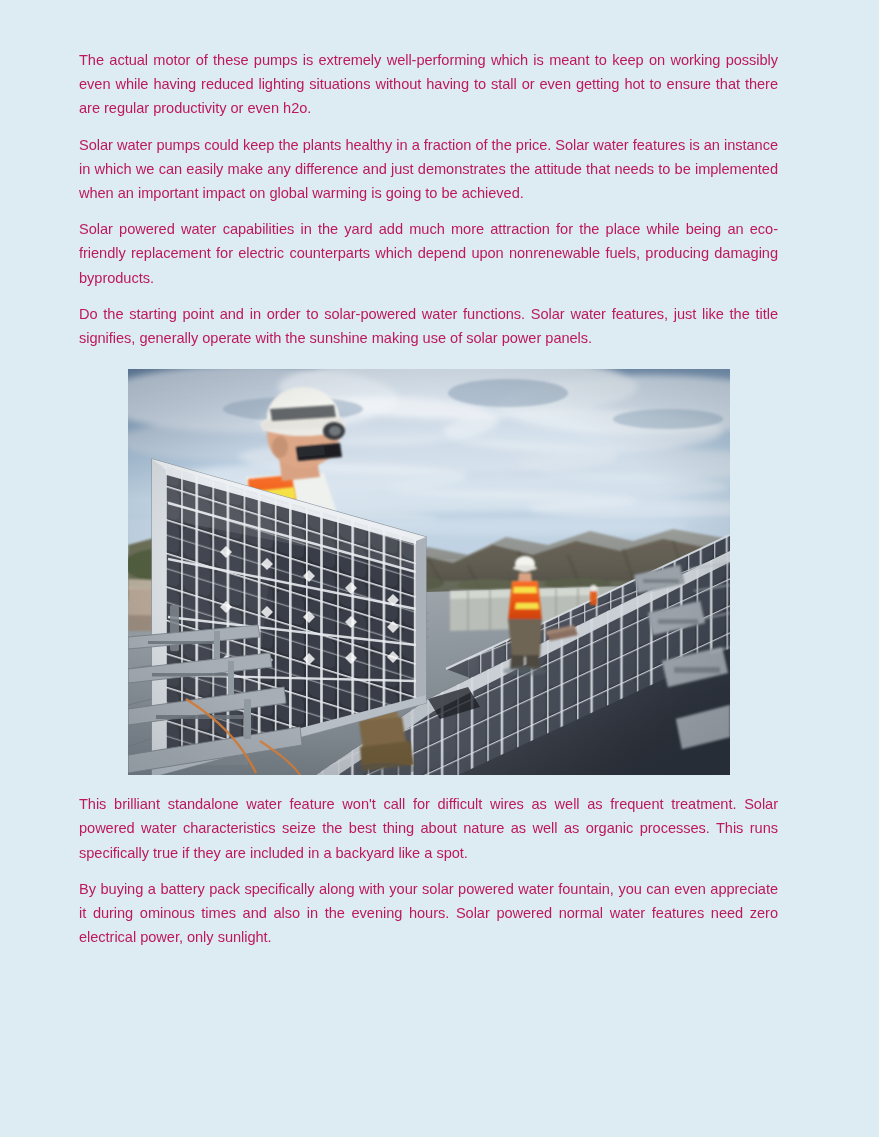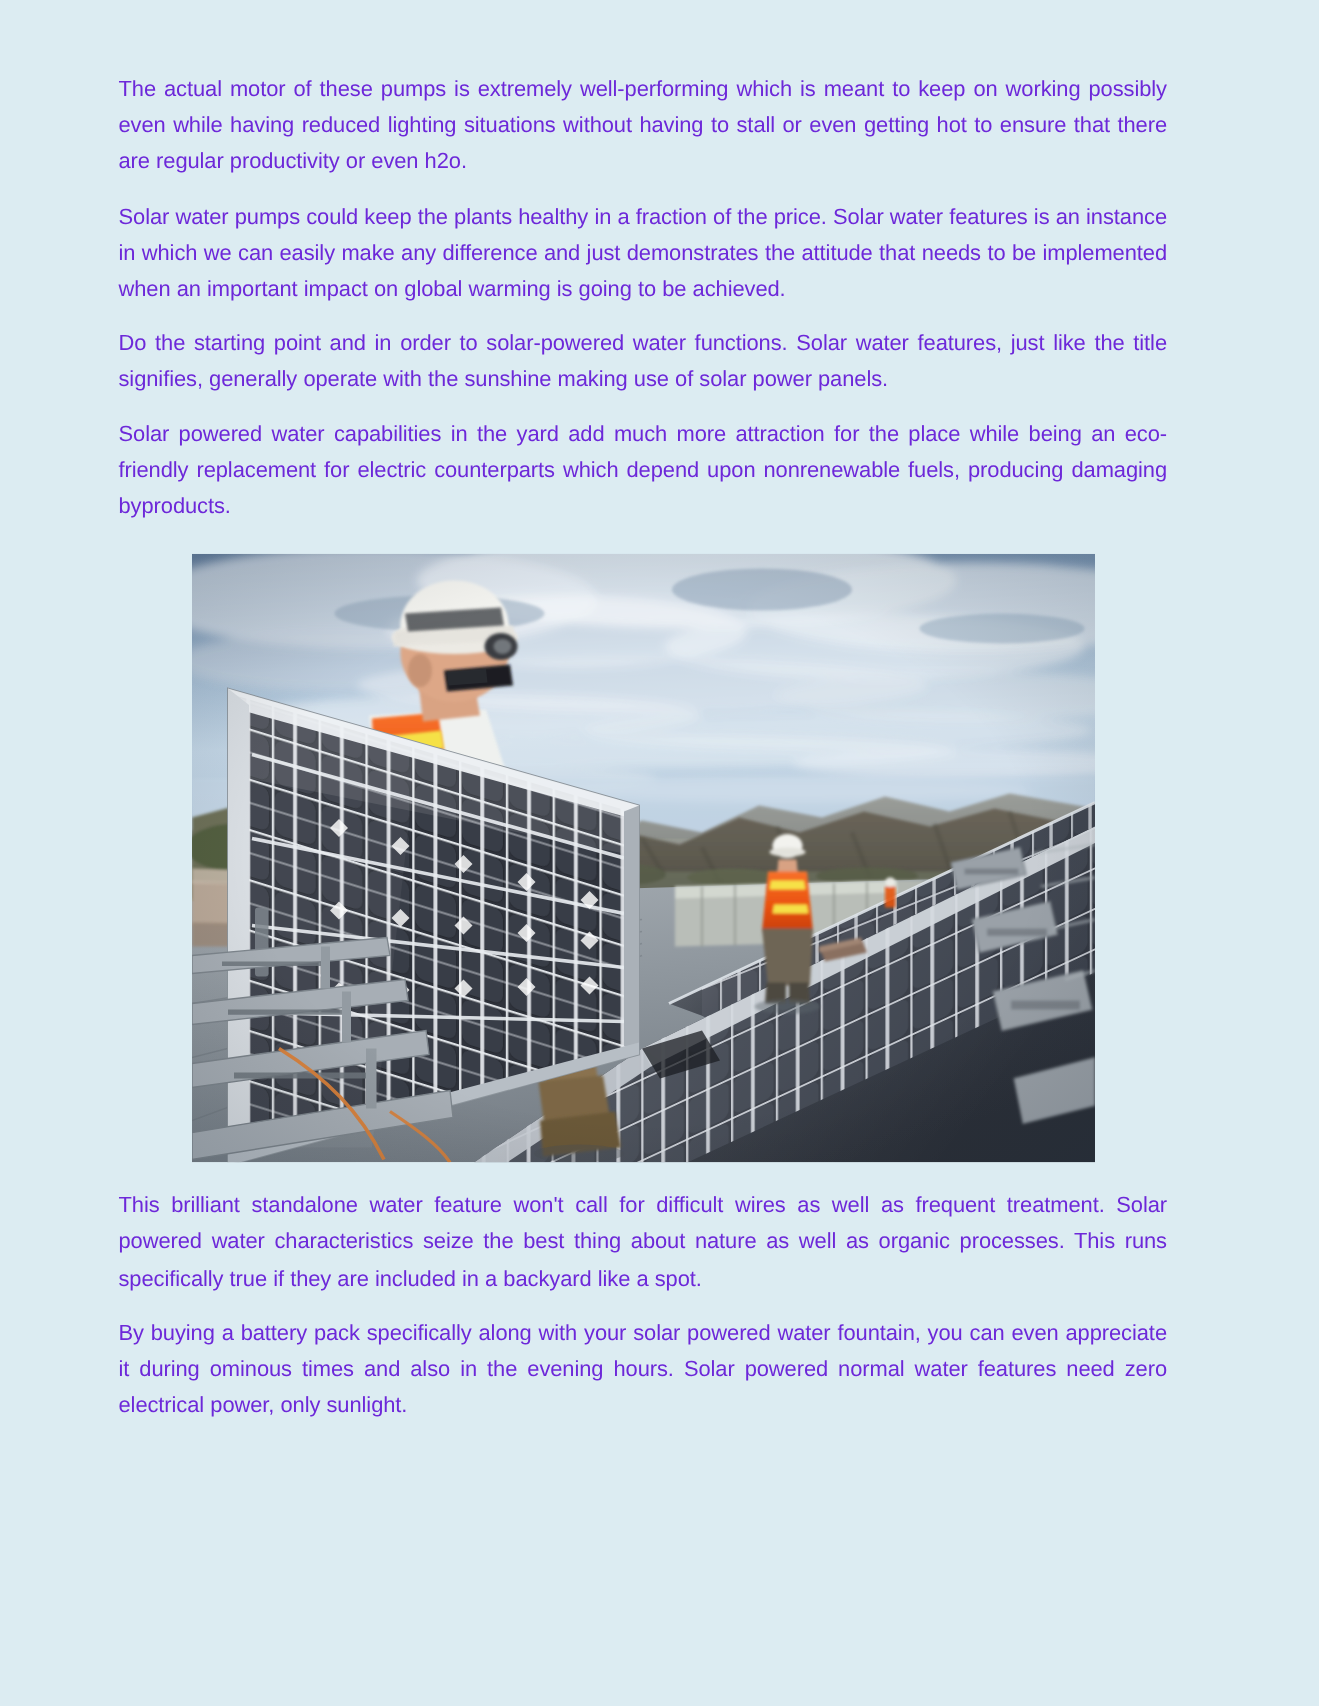--- a/index.html
+++ b/index.html
@@ -24,21 +24,21 @@
   .content {
     position: absolute;
     left: 79px;
     top: 48px;
     width: 699px;
   }
   p.para {
     margin: 0 0 12px 0;
     font-size: 14.6px;
     line-height: 24.2px;
-    color: #6d28d9;
+    color: #be185d;
     text-align: justify;
     text-justify: inter-word;
     letter-spacing: -0.05px;
     word-spacing: 0.1px;
   }
   p.para:last-child { margin-bottom: 0; }
 
   
   .figure-wrap {
     position: relative;
@@ -61,22 +61,22 @@
   .photo svg { display: block; width: 602px; height: 406px; }
 </style>
 </head>
 <body>
 
 <div class="page">
   <div class="content">
 
     <p class="para">The actual motor of these pumps is extremely well-performing which is meant to keep on working possibly even while having reduced lighting situations without having to stall or even getting hot to ensure that there are regular productivity or even h2o.</p>
     <p class="para">Solar water pumps could keep the plants healthy in a fraction of the price. Solar water features is an instance in which we can easily make any difference and just demonstrates the attitude that needs to be implemented when an important impact on global warming is going to be achieved.</p>
+    <p class="para">Solar powered water capabilities in the yard add much more attraction for the place while being an eco-friendly replacement for electric counterparts which depend upon nonrenewable fuels, producing damaging byproducts.</p>
     <p class="para">Do the starting point and in order to solar-powered water functions. Solar water features, just like the title signifies, generally operate with the sunshine making use of solar power panels.</p>
-    <p class="para">Solar powered water capabilities in the yard add much more attraction for the place while being an eco-friendly replacement for electric counterparts which depend upon nonrenewable fuels, producing damaging byproducts.</p>
 
     <div class="figure-wrap">
       <div class="photo">
         <svg viewBox="0 0 602 406" preserveAspectRatio="none">
           <defs>
             <linearGradient id="sky" x1="0" y1="0" x2="0.15" y2="1">
               <stop offset="0%" stop-color="#66809f"></stop>
               <stop offset="18%" stop-color="#7e99b6"></stop>
               <stop offset="42%" stop-color="#a8c0d6"></stop>
               <stop offset="68%" stop-color="#c3d6e6"></stop>

